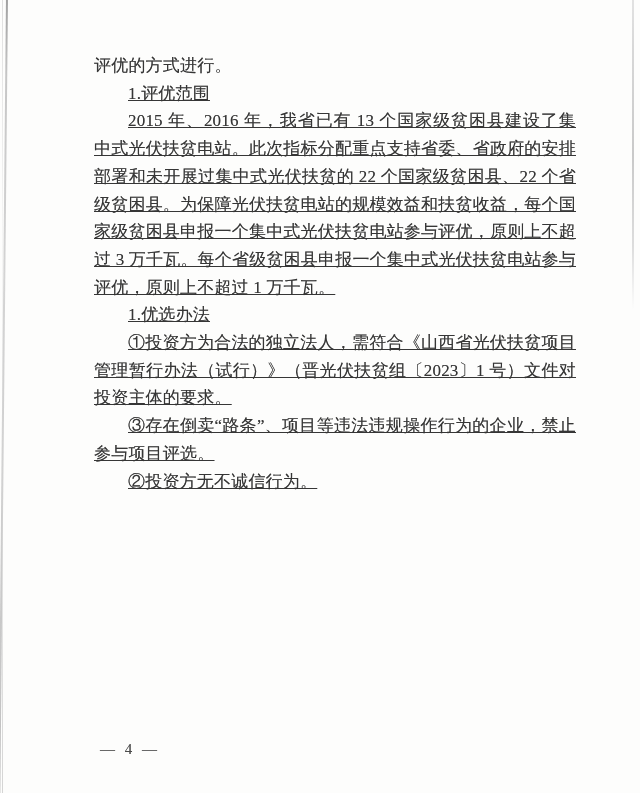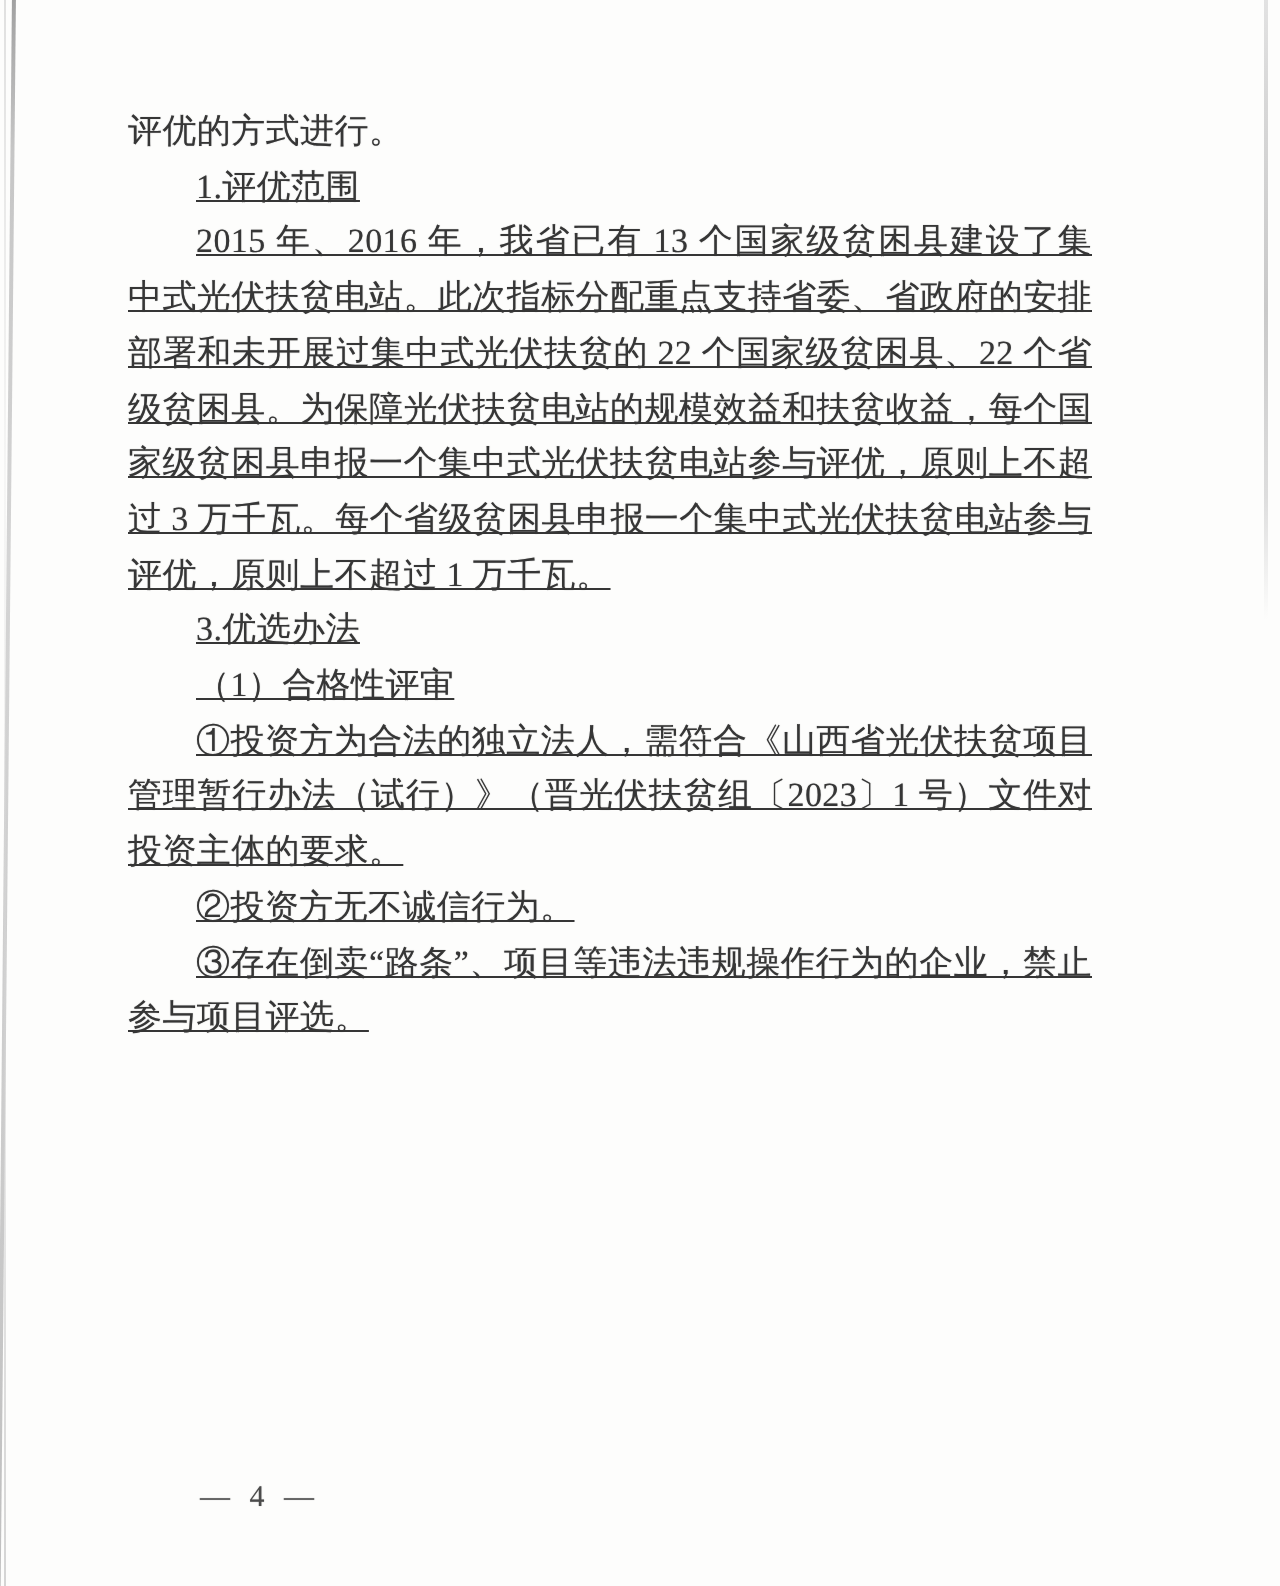--- a/index.html
+++ b/index.html
@@ -42,21 +42,21 @@
     left: 632px;
     top: 0;
     width: 2px;
     height: 310px;
     background: linear-gradient(to bottom,
       #e2e2e2 0%, #d8d8d8 15%, #c9c9c9 50%, #dddddd 80%, rgba(230,230,230,0) 100%);
   }
   
   .doc-body {
     position: absolute;
-    left: 64px;
+    left: 94px;
     top: 52px;
     width: 482px;
     color: #363636;
     font-size: 17px;
     line-height: 27.7px;
     letter-spacing: 0.2px;
     text-align: justify;
     text-shadow: 0 0 0.5px rgba(70,70,70,0.55);
   }
   .doc-body p {
@@ -83,22 +83,21 @@
 <div class="page">
 
   <div class="scan-line-left-main"></div>
   <div class="scan-line-left-faint"></div>
   <div class="scan-line-right"></div>
 
   <div class="doc-body">
     <p>评优的方式进行。</p>
     <p class="indent">1.评优范围</p>
     <p class="indent">2015 年、2016 年，我省已有 13 个国家级贫困县建设了集中式光伏扶贫电站。此次指标分配重点支持省委、省政府的安排部署和未开展过集中式光伏扶贫的 22 个国家级贫困县、22 个省级贫困县。为保障光伏扶贫电站的规模效益和扶贫收益，每个国家级贫困县申报一个集中式光伏扶贫电站参与评优，原则上不超过 3 万千瓦。每个省级贫困县申报一个集中式光伏扶贫电站参与评优，原则上不超过 1 万千瓦。</p>
-    <p class="indent">3.优选办法</p>
-    <p class="indent">（1）合格性评审</p>
+    <p class="indent">1.优选办法</p>
     <p class="indent">①投资方为合法的独立法人，需符合《山西省光伏扶贫项目管理暂行办法（试行）》（晋光伏扶贫组〔2023〕1 号）文件对投资主体的要求。</p>
+    <p class="indent">③存在倒卖“路条”、项目等违法违规操作行为的企业，禁止参与项目评选。</p>
     <p class="indent">②投资方无不诚信行为。</p>
-    <p class="indent">③存在倒卖“路条”、项目等违法违规操作行为的企业，禁止参与项目评选。</p>
   </div>
 
   <div class="page-number">— 4 —</div>
 
 </div>
 
 </body></html>

